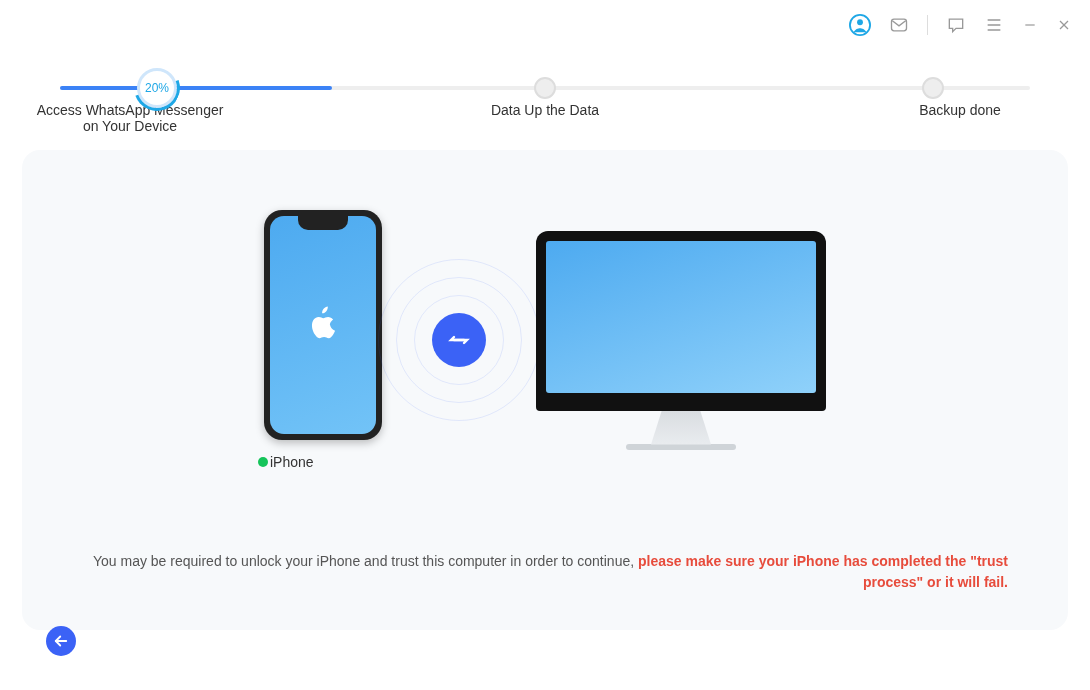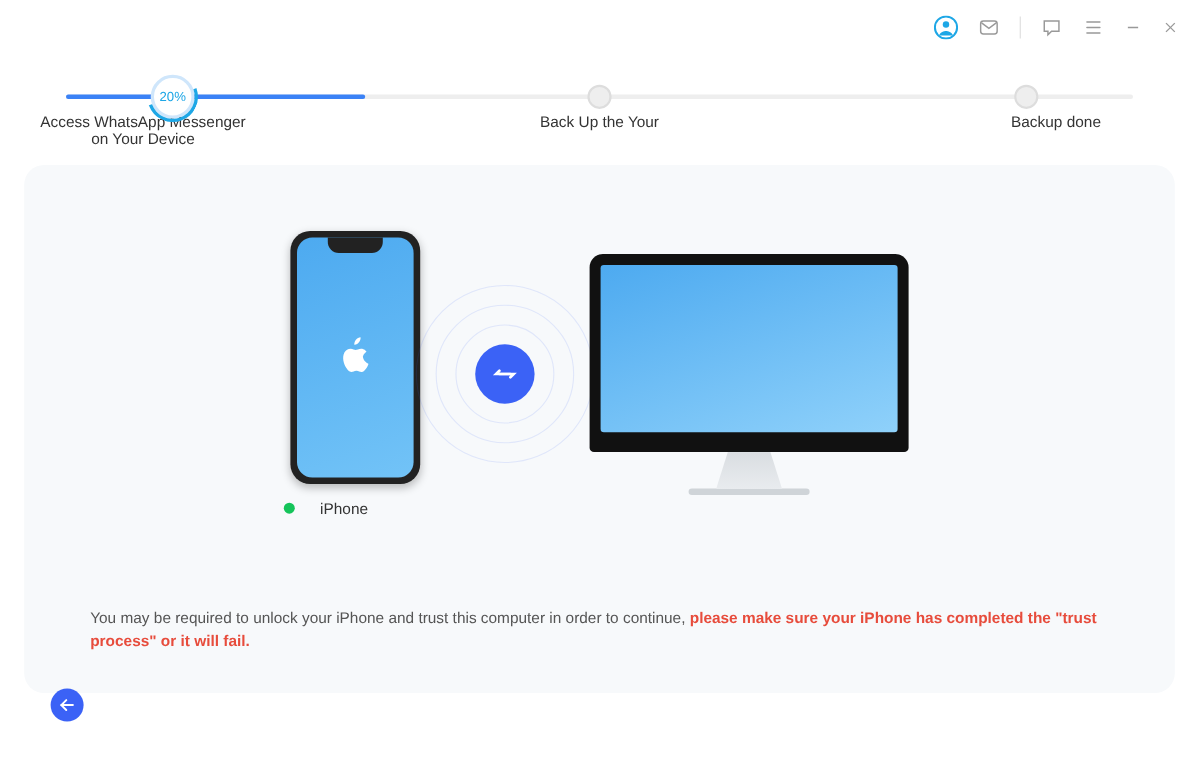--- a/index.html
+++ b/index.html
@@ -17,33 +17,33 @@
 .step-labels{display:flex;justify-content:space-between;color:#333;font-size:14px;text-align:center}
 .step-labels>div{width:200px}
 .step-labels>div:first-child{text-align:center;margin-left:-30px}
 .step-labels>div:last-child{text-align:center;margin-right:-30px}
 .content-card{margin:16px 22px 0;background:#f7f9fb;border-radius:18px;padding:60px 40px 40px;height:480px;position:relative}
 .device-row{display:flex;align-items:center;justify-content:center;gap:50px}
 .phone-col{text-align:left}
 .phone{width:118px;height:230px;border-radius:18px;background:#222;padding:6px;position:relative;box-shadow:0 3px 8px rgba(0,0,0,.25)}
 .phone-notch{position:absolute;top:6px;left:50%;transform:translateX(-50%);width:50px;height:14px;background:#222;border-radius:0 0 10px 10px;z-index:2}
 .phone-screen{width:100%;height:100%;border-radius:14px;background:linear-gradient(160deg,#4daaf0,#72c3f7);display:flex;align-items:center;justify-content:center}
-.phone-label{display:flex;align-items:center;gap:23px;margin-top:14px;margin-left:-6px}
+.phone-label{display:flex;align-items:center;gap:2px;margin-top:14px;margin-left:-6px}
 .status-dot{width:10px;height:10px;border-radius:50%;background:#15c45a}
 .transfer-badge{width:54px;height:54px;border-radius:50%;background:#3b62f6;display:flex;align-items:center;justify-content:center;position:relative}
 .transfer-ring{position:absolute;border:1px solid rgba(59,98,246,.12);border-radius:50%}
 .r1{inset:-18px}
 .r2{inset:-36px}
 .r3{inset:-54px}
 .imac{position:relative;width:290px}
 .imac-screen{width:290px;height:180px;background:#111;border-radius:12px 12px 4px 4px;padding:10px 10px 18px}
 .imac-display{width:100%;height:100%;background:linear-gradient(160deg,#4daaf0,#8fd1fa);border-radius:3px}
 .imac-stand{width:60px;height:34px;background:linear-gradient(#d9dde1,#e9ecef);margin:0 auto;clip-path:polygon(18% 0,82% 0,100% 100%,0 100%)}
 .imac-base{width:110px;height:6px;background:#cfd4d8;margin:-1px auto 0;border-radius:3px}
-.hint{position:absolute;left:0;right:0;bottom:36px;text-align:left;font-size:14px;color:#555;padding:0 60px;line-height:1.55}
+.hint{position:absolute;left:0;right:0;bottom:36px;text-align:right;font-size:14px;color:#555;padding:0 60px;line-height:1.55}
 .hint .warn{color:#e74c3c;font-weight:600}
 .back-btn{position:absolute;left:46px;bottom:34px;width:30px;height:30px;border-radius:50%;background:#3b62f6;display:flex;align-items:center;justify-content:center;cursor:pointer}
 </style>
 </head>
 <body>
 
 <div class="titlebar">
   <span class="icon-btn">
     <svg width="22" height="22" viewBox="0 0 24 24">
         <circle cx="12" cy="12" r="11" fill="none" stroke="#1ea7e6" stroke-width="2"></circle>
@@ -87,21 +87,21 @@
   <div class="progress-track">
     <div class="progress-fill" id="pfill" style="width: 28%;"></div>
     <div class="step-node current" style="left:10%">
         <span>20%</span>
       </div>
     <div class="step-node" style="left:50%"></div>
     <div class="step-node" style="left:90%"></div>
   </div>
   <div class="step-labels">
     <div id="sl0">Access WhatsApp Messenger<br>on Your Device</div>
-    <div>Back Up the Your</div>
+    <div>Data Up the Data</div>
     <div>Backup done</div>
   </div>
 </div>
 
 <div class="content-card">
   <div class="device-row">
     <div class="phone-col">
       <div class="phone">
         <div class="phone-notch"></div>
         <div class="phone-screen">

